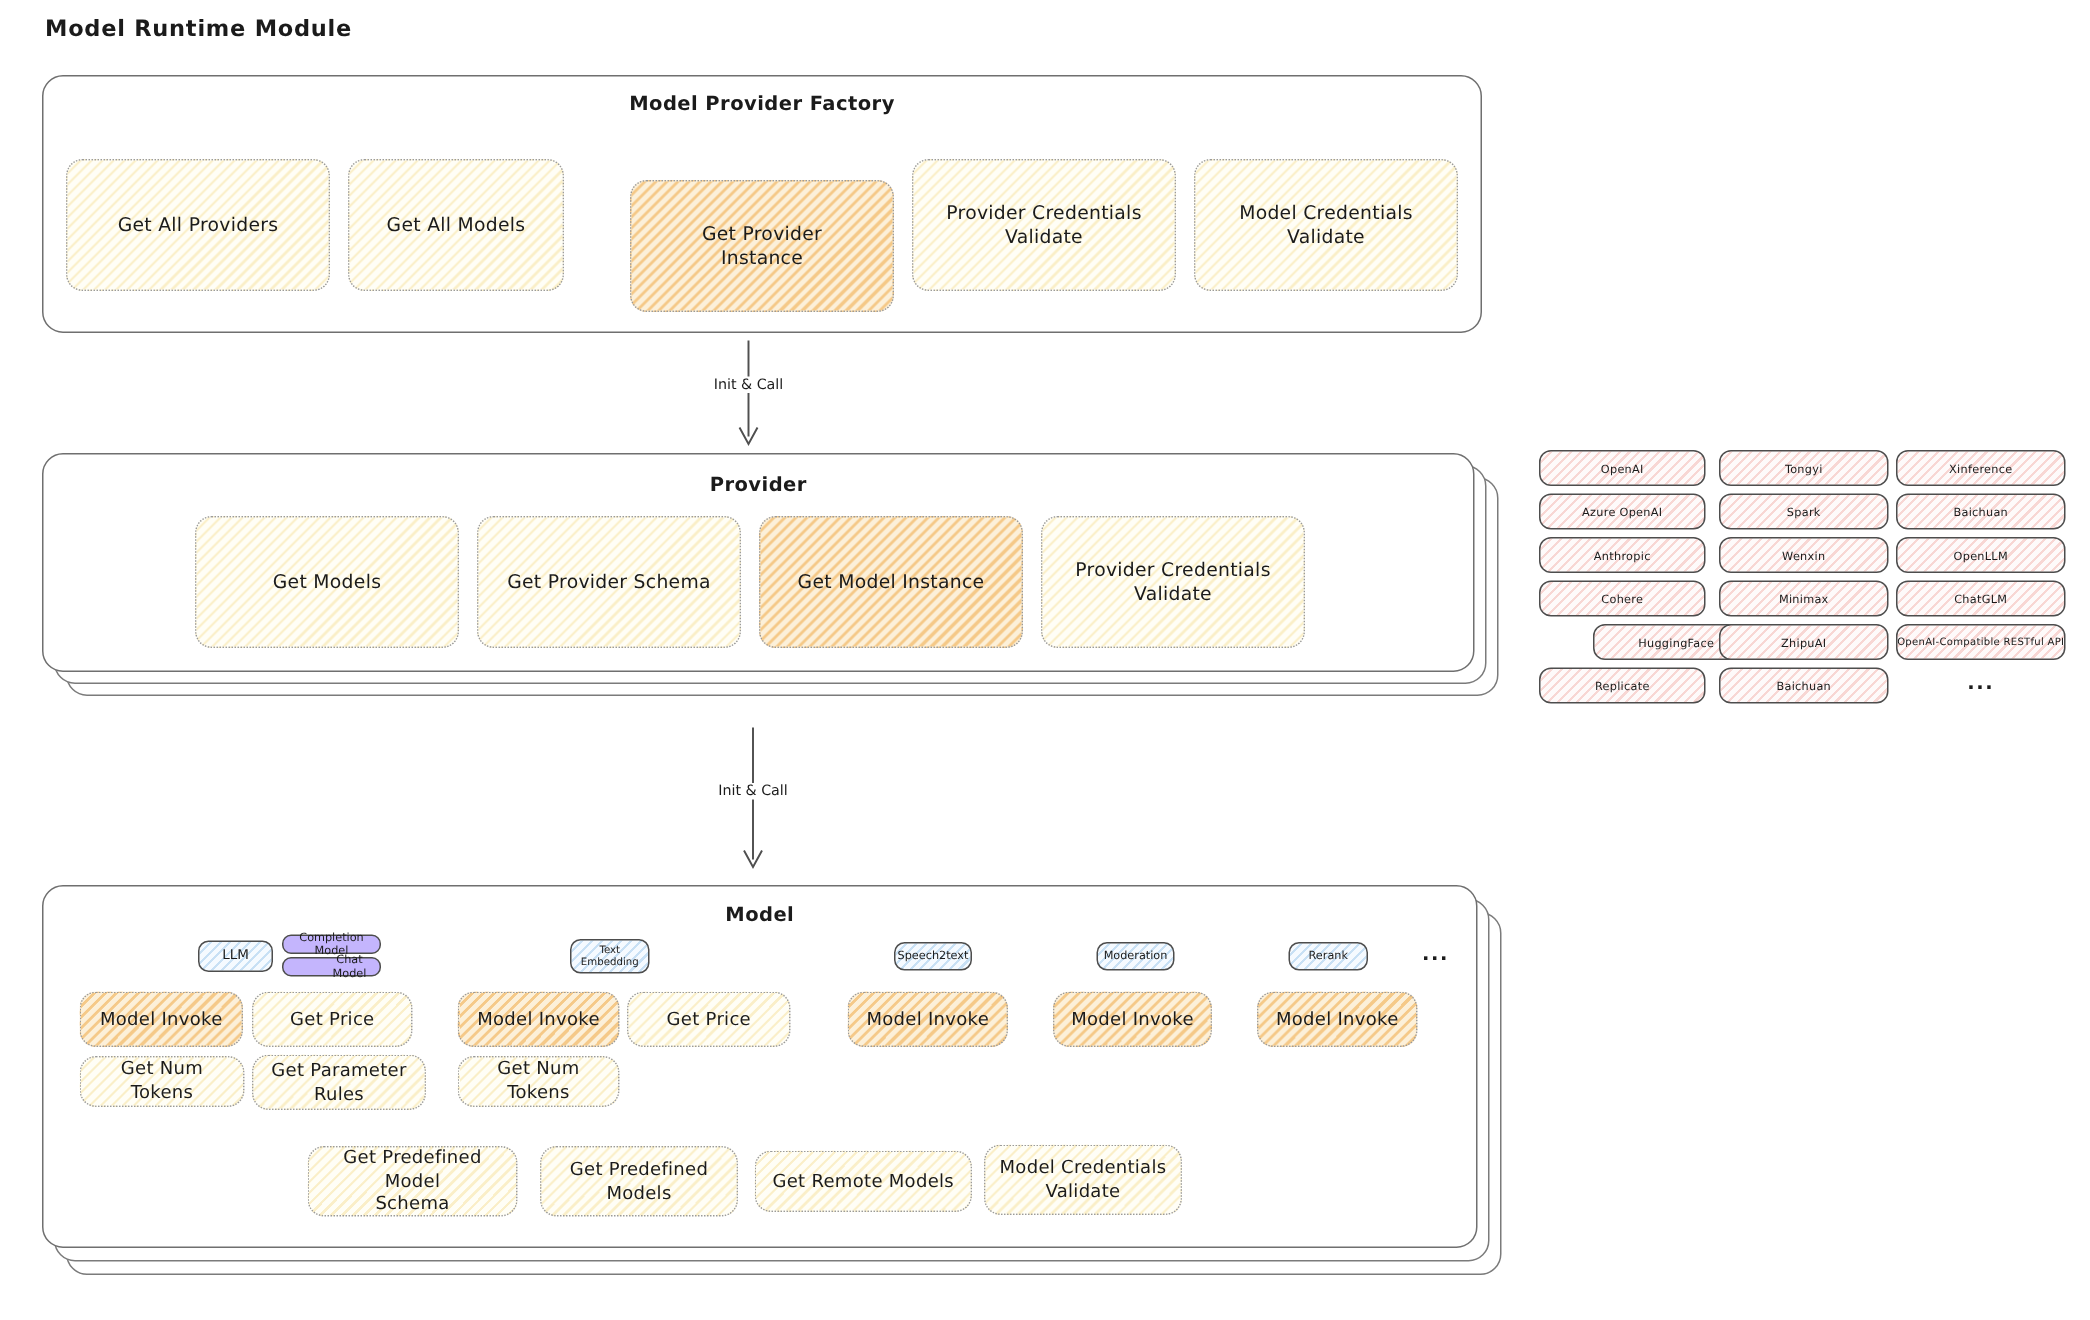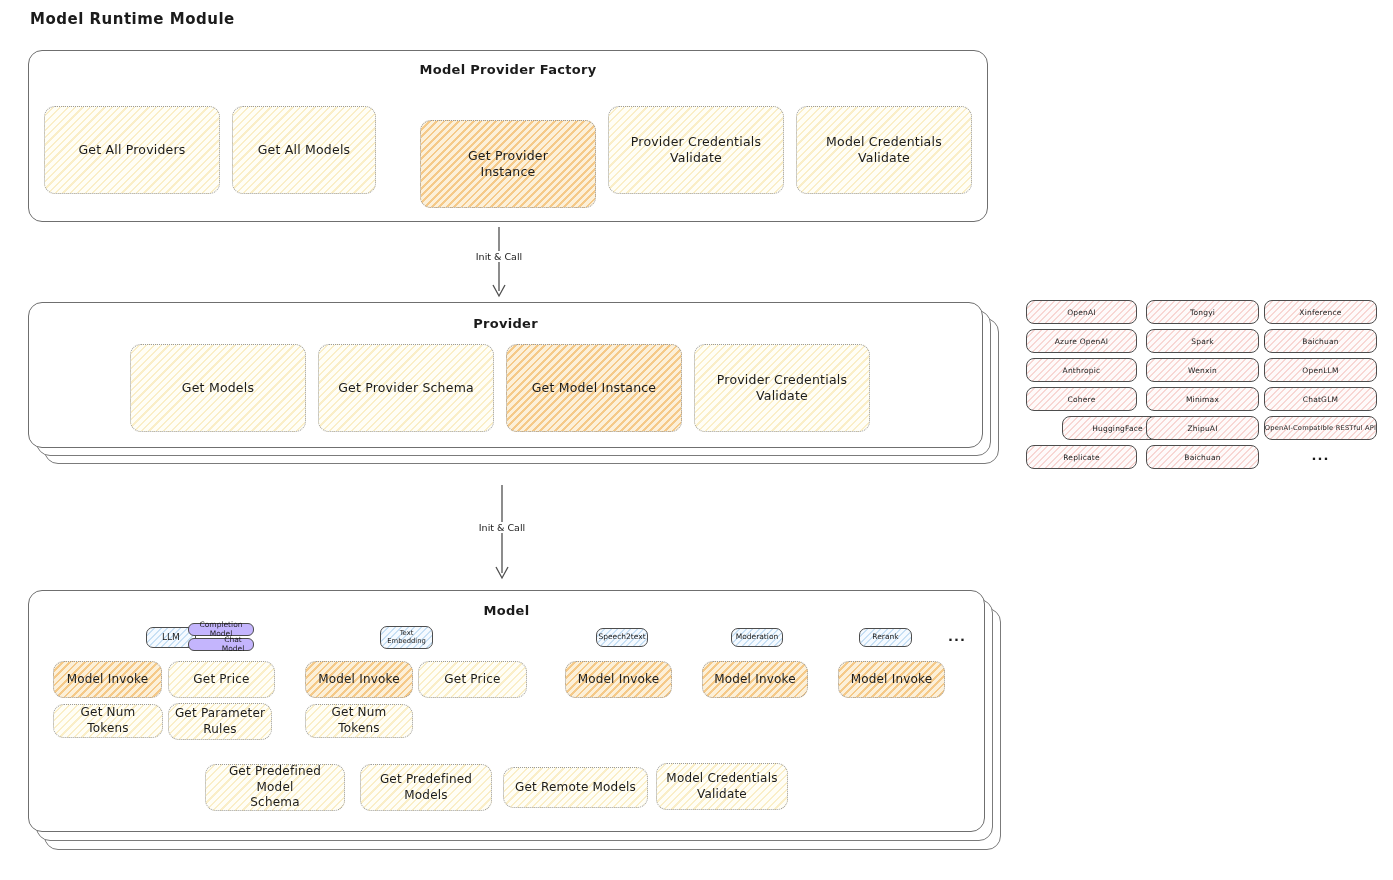--- a/index.html
+++ b/index.html
@@ -121,40 +121,40 @@
   <line x1="10" y1="2" x2="10" y2="90" stroke="#4f4f4f" stroke-width="1.3"></line>
   <path d="M4 84 L10 95 L16 84" fill="none" stroke="#4f4f4f" stroke-width="1.3"></path>
 </svg>
 <div class="abs arrow-label" style="left:472px;top:522px;width:60px;">Init &amp; Call</div>
 
 <div class="abs layer" style="left:44px;top:608px;width:957px;height:242px;"></div>
 <div class="abs layer" style="left:36px;top:599px;width:957px;height:242px;"></div>
 <div class="abs container" style="left:28px;top:590px;width:957px;height:242px;"></div>
 <div class="abs sec-title" style="left:28px;top:603px;width:957px;">Model</div>
 
-<div class="abs tab tab-blue" style="left:146px;top:627px;width:50px;height:21px;font-size:9px;">LLM</div>
+<div class="abs tab tab-blue" style="left:132px;top:627px;width:50px;height:21px;font-size:9px;">LLM</div>
 <div class="abs tab tab-white" style="left:188px;top:623px;width:66px;height:13px;">Completion Model</div>
 <div class="abs tab tab-white" style="left:188px;top:638px;width:66px;height:13px;padding-left:24px;">Chat Model</div>
 <div class="abs tab tab-blue" style="left:380px;top:626px;width:53px;height:23px;font-size:6.8px;">Text
 Embedding</div>
 <div class="abs tab tab-blue" style="left:596px;top:628px;width:52px;height:19px;">Speech2text</div>
 <div class="abs tab tab-blue" style="left:731px;top:628px;width:52px;height:19px;">Moderation</div>
 <div class="abs tab tab-blue" style="left:859px;top:628px;width:53px;height:19px;">Rerank</div>
 <div class="abs ellipsis" style="left:945px;top:629px;width:24px;text-align:center;">...</div>
 
 <div class="abs cnode ho" style="left:53px;top:661px;width:109px;height:37px;font-size:12px;">Model Invoke</div>
 <div class="abs cnode hy" style="left:168px;top:661px;width:107px;height:37px;font-size:12px;">Get Price</div>
 <div class="abs cnode ho" style="left:305px;top:661px;width:108px;height:37px;font-size:12px;">Model Invoke</div>
 <div class="abs cnode hy" style="left:418px;top:661px;width:109px;height:37px;font-size:12px;">Get Price</div>
 <div class="abs cnode ho" style="left:565px;top:661px;width:107px;height:37px;font-size:12px;">Model Invoke</div>
 <div class="abs cnode ho" style="left:702px;top:661px;width:106px;height:37px;font-size:12px;">Model Invoke</div>
 <div class="abs cnode ho" style="left:838px;top:661px;width:107px;height:37px;font-size:12px;">Model Invoke</div>
 
 <div class="abs cnode hy" style="left:53px;top:704px;width:110px;height:34px;font-size:12px;">Get Num Tokens</div>
-<div class="abs cnode hy" style="left:168px;top:703px;width:104px;height:37px;font-size:12px;">Get Parameter
+<div class="abs cnode hy" style="left:168px;top:703px;width:116px;height:37px;font-size:12px;">Get Parameter
 Rules</div>
 <div class="abs cnode hy" style="left:305px;top:704px;width:108px;height:34px;font-size:12px;">Get Num Tokens</div>
 
 <div class="abs cnode hy" style="left:205px;top:764px;width:140px;height:47px;font-size:12px;">Get Predefined Model
 Schema</div>
 <div class="abs cnode hy" style="left:360px;top:764px;width:132px;height:47px;font-size:12px;">Get Predefined
 Models</div>
 <div class="abs cnode hy" style="left:503px;top:767px;width:145px;height:41px;font-size:12px;">Get Remote Models</div>
 <div class="abs cnode hy" style="left:656px;top:763px;width:132px;height:47px;font-size:12px;">Model Credentials
 Validate</div>

